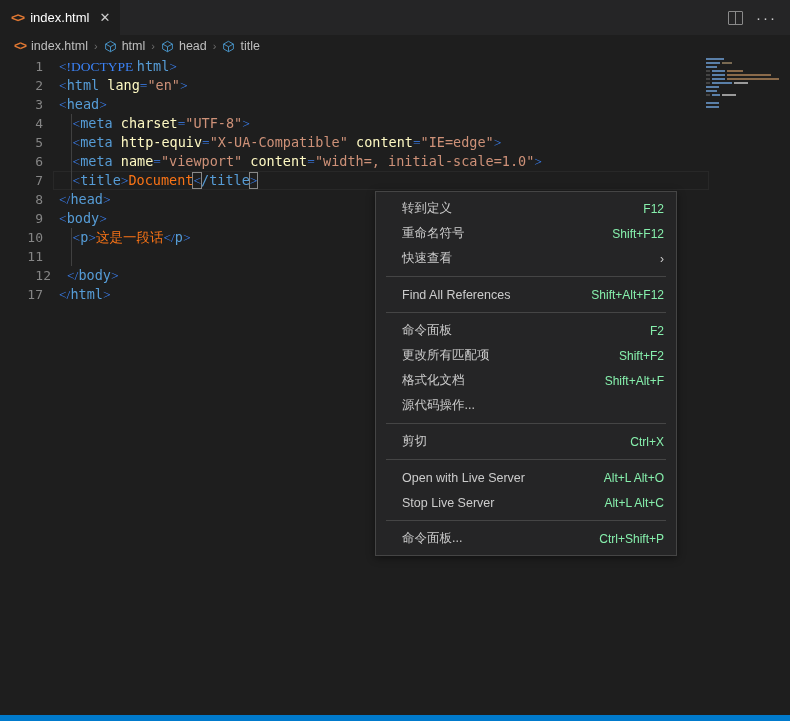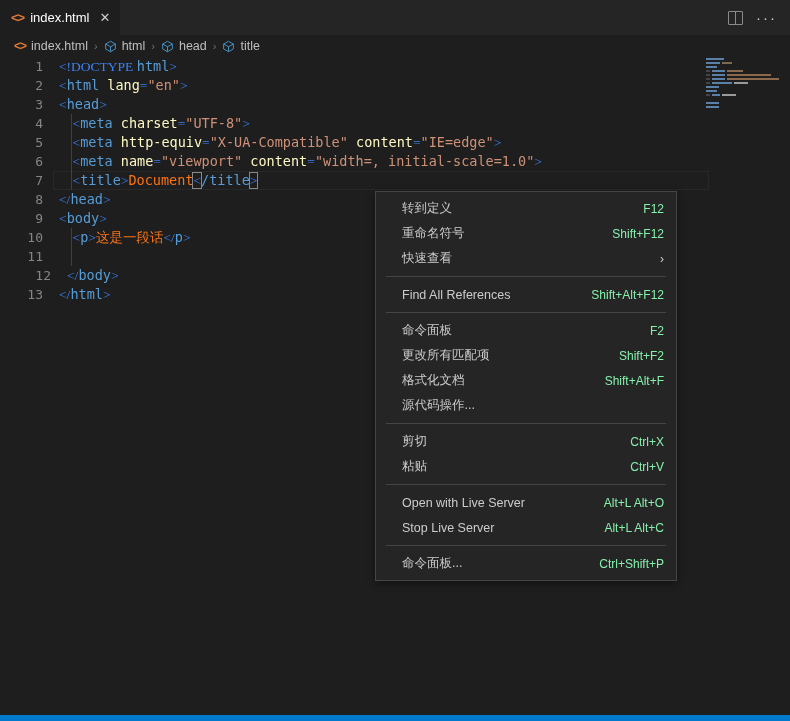--- a/index.html
+++ b/index.html
@@ -170,21 +170,21 @@
         <div class="line" style="top: 38px; position: absolute; left: 0px; right: 0px;"><span class="lineno">3</span><span class="linetext"><span class="t-bracket">&lt;</span><span class="t-tag">head</span><span class="t-bracket">&gt;</span></span></div>
         <div class="line" style="top: 57px; position: absolute; left: 0px; right: 0px;"><span class="lineno">4</span><span class="linetext"><span class="t-bracket">    &lt;</span><span class="t-tag">meta</span><span class="t-text"> </span><span class="t-attr">charset</span><span class="t-bracket">=</span><span class="t-str">"UTF-8"</span><span class="t-bracket">&gt;</span></span></div>
         <div class="line" style="top: 76px; position: absolute; left: 0px; right: 0px;"><span class="lineno">5</span><span class="linetext"><span class="t-bracket">    &lt;</span><span class="t-tag">meta</span><span class="t-text"> </span><span class="t-attr">http-equiv</span><span class="t-bracket">=</span><span class="t-str">"X-UA-Compatible"</span><span class="t-text"> </span><span class="t-attr">content</span><span class="t-bracket">=</span><span class="t-str">"IE=edge"</span><span class="t-bracket">&gt;</span></span></div>
         <div class="line" style="top: 95px; position: absolute; left: 0px; right: 0px;"><span class="lineno">6</span><span class="linetext"><span class="t-bracket">    &lt;</span><span class="t-tag">meta</span><span class="t-text"> </span><span class="t-attr">name</span><span class="t-bracket">=</span><span class="t-str">"viewport"</span><span class="t-text"> </span><span class="t-attr">content</span><span class="t-bracket">=</span><span class="t-str">"width=, initial-scale=1.0"</span><span class="t-bracket">&gt;</span></span></div>
         <div class="line active" style="top: 114px; position: absolute; left: 0px; right: 0px;"><div class="hl"></div><span class="lineno">7</span><span class="linetext"><span class="t-bracket">    &lt;</span><span class="t-tag">title</span><span class="t-bracket">&gt;</span><span class="t-text">Document</span><span class="t-bracket bmatch">&lt;</span><span class="t-tag">/title</span><span class="t-bracket bmatch">&gt;</span></span></div>
         <div class="line" style="top: 133px; position: absolute; left: 0px; right: 0px;"><span class="lineno">8</span><span class="linetext"><span class="t-bracket">&lt;/</span><span class="t-tag">head</span><span class="t-bracket">&gt;</span></span></div>
         <div class="line" style="top: 152px; position: absolute; left: 0px; right: 0px;"><span class="lineno">9</span><span class="linetext"><span class="t-bracket">&lt;</span><span class="t-tag">body</span><span class="t-bracket">&gt;</span></span></div>
         <div class="line" style="top: 171px; position: absolute; left: 0px; right: 0px;"><span class="lineno">10</span><span class="linetext"><span class="t-bracket">    &lt;</span><span class="t-tag">p</span><span class="t-bracket">&gt;</span><span class="t-text">这是一段话</span><span class="t-bracket">&lt;/</span><span class="t-tag">p</span><span class="t-bracket">&gt;</span></span></div>
         <div class="line" style="top: 190px; position: absolute; left: 0px; right: 0px;"><span class="lineno">11</span><span class="linetext"></span></div>
         <div class="line" style="top: 209px; position: absolute; left: 8px; right: 0px;"><span class="lineno">12</span><span class="linetext"><span class="t-bracket">&lt;/</span><span class="t-tag">body</span><span class="t-bracket">&gt;</span></span></div>
-        <div class="line" style="top: 228px; position: absolute; left: 0px; right: 0px;"><span class="lineno">13</span><span class="linetext"><span class="t-bracket">&lt;/</span><span class="t-tag">html</span><span class="t-bracket">&gt;</span></span></div>
+        <div class="line" style="top: 228px; position: absolute; left: 0px; right: 0px;"><span class="lineno">17</span><span class="linetext"><span class="t-bracket">&lt;/</span><span class="t-tag">html</span><span class="t-bracket">&gt;</span></span></div>
         <div class="indent-guide" style="top: 57px; height: 76px;"></div>
         <div class="indent-guide" style="top: 171px; height: 38px;"></div>
       </div>
     <div class="minimap" id="minimap">
         <div class="mm-row">
           <span class="mm-seg" style="width: 18px; background: rgb(90, 127, 168);"></span>
         </div>
         <div class="mm-row">
           <span class="mm-seg" style="width: 14px; background: rgb(90, 127, 168);"></span>
           <span class="mm-seg" style="width: 10px; background: rgb(122, 106, 82);"></span>
@@ -266,24 +266,20 @@
       </div>
       <div class="mi">
         <span class="mi-label">源代码操作...</span>
         <span class="mi-key"></span>
       </div>
       <div class="mi-sep"></div>
       <div class="mi">
         <span class="mi-label">剪切</span>
         <span class="mi-key">Ctrl+X</span>
       </div>
-      <div class="mi">
-        <span class="mi-label">粘贴</span>
-        <span class="mi-key">Ctrl+V</span>
-      </div>
       <div class="mi-sep"></div>
       <div class="mi">
         <span class="mi-label">Open with Live Server</span>
         <span class="mi-key">Alt+L Alt+O</span>
       </div>
       <div class="mi">
         <span class="mi-label">Stop Live Server</span>
         <span class="mi-key">Alt+L Alt+C</span>
       </div>
       <div class="mi-sep"></div>

